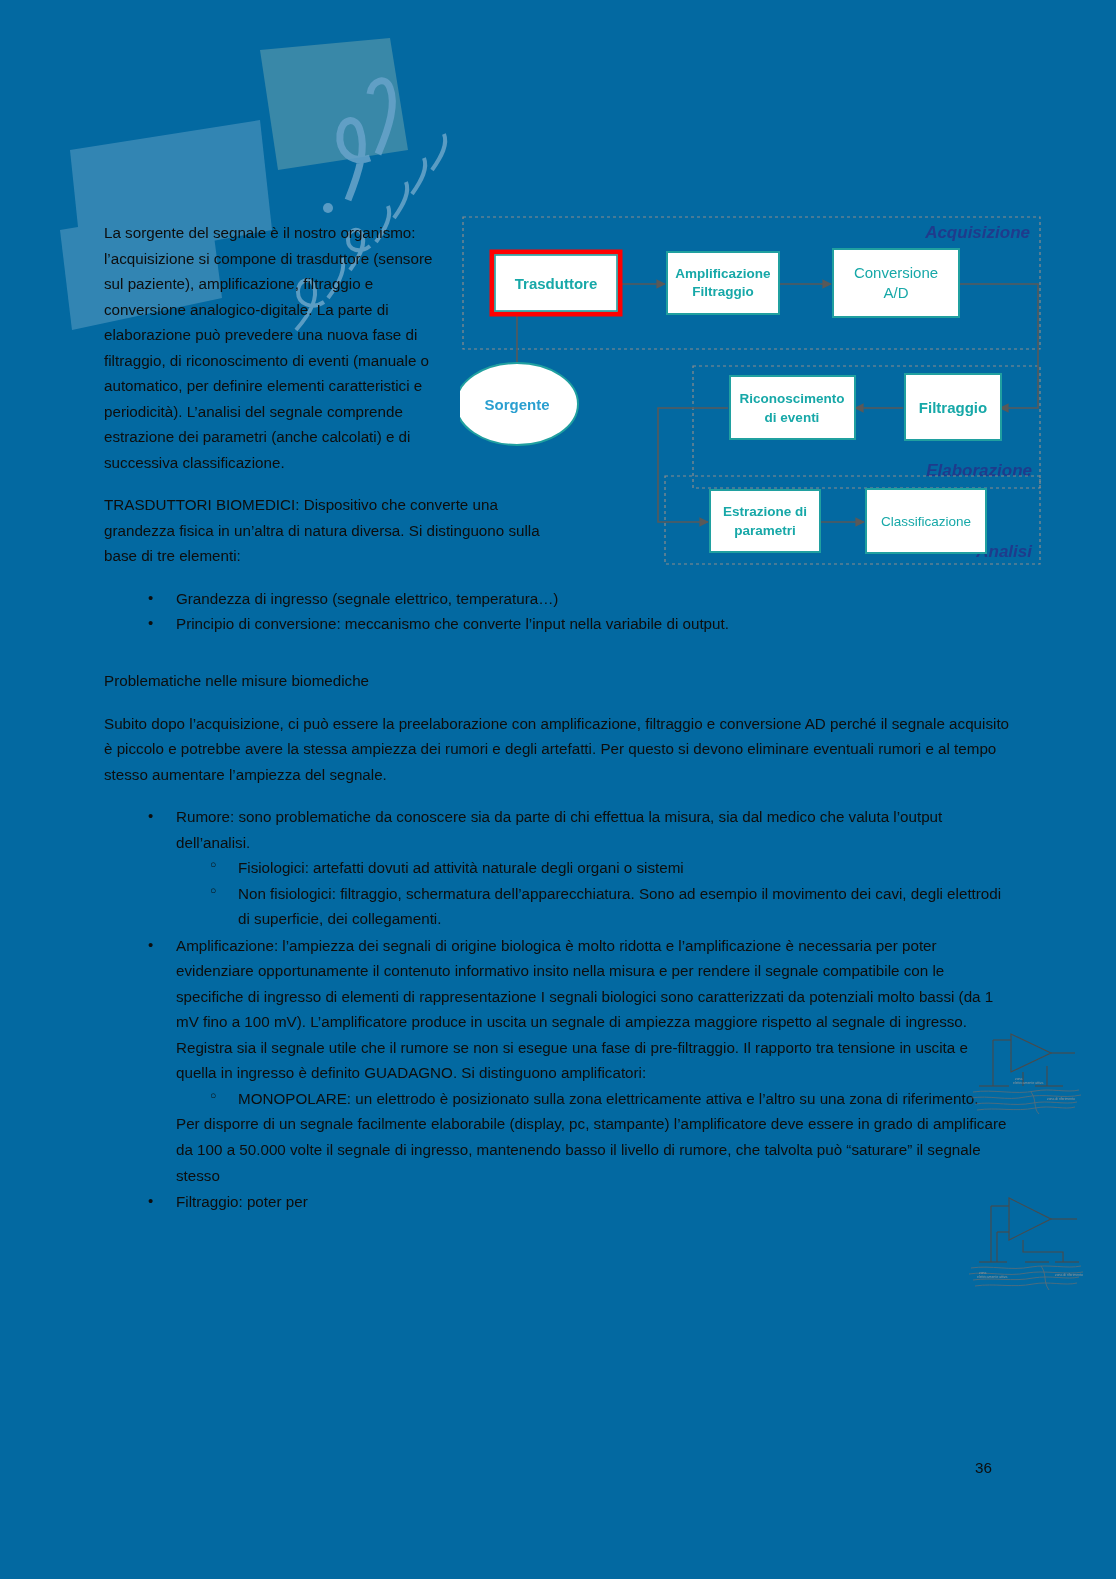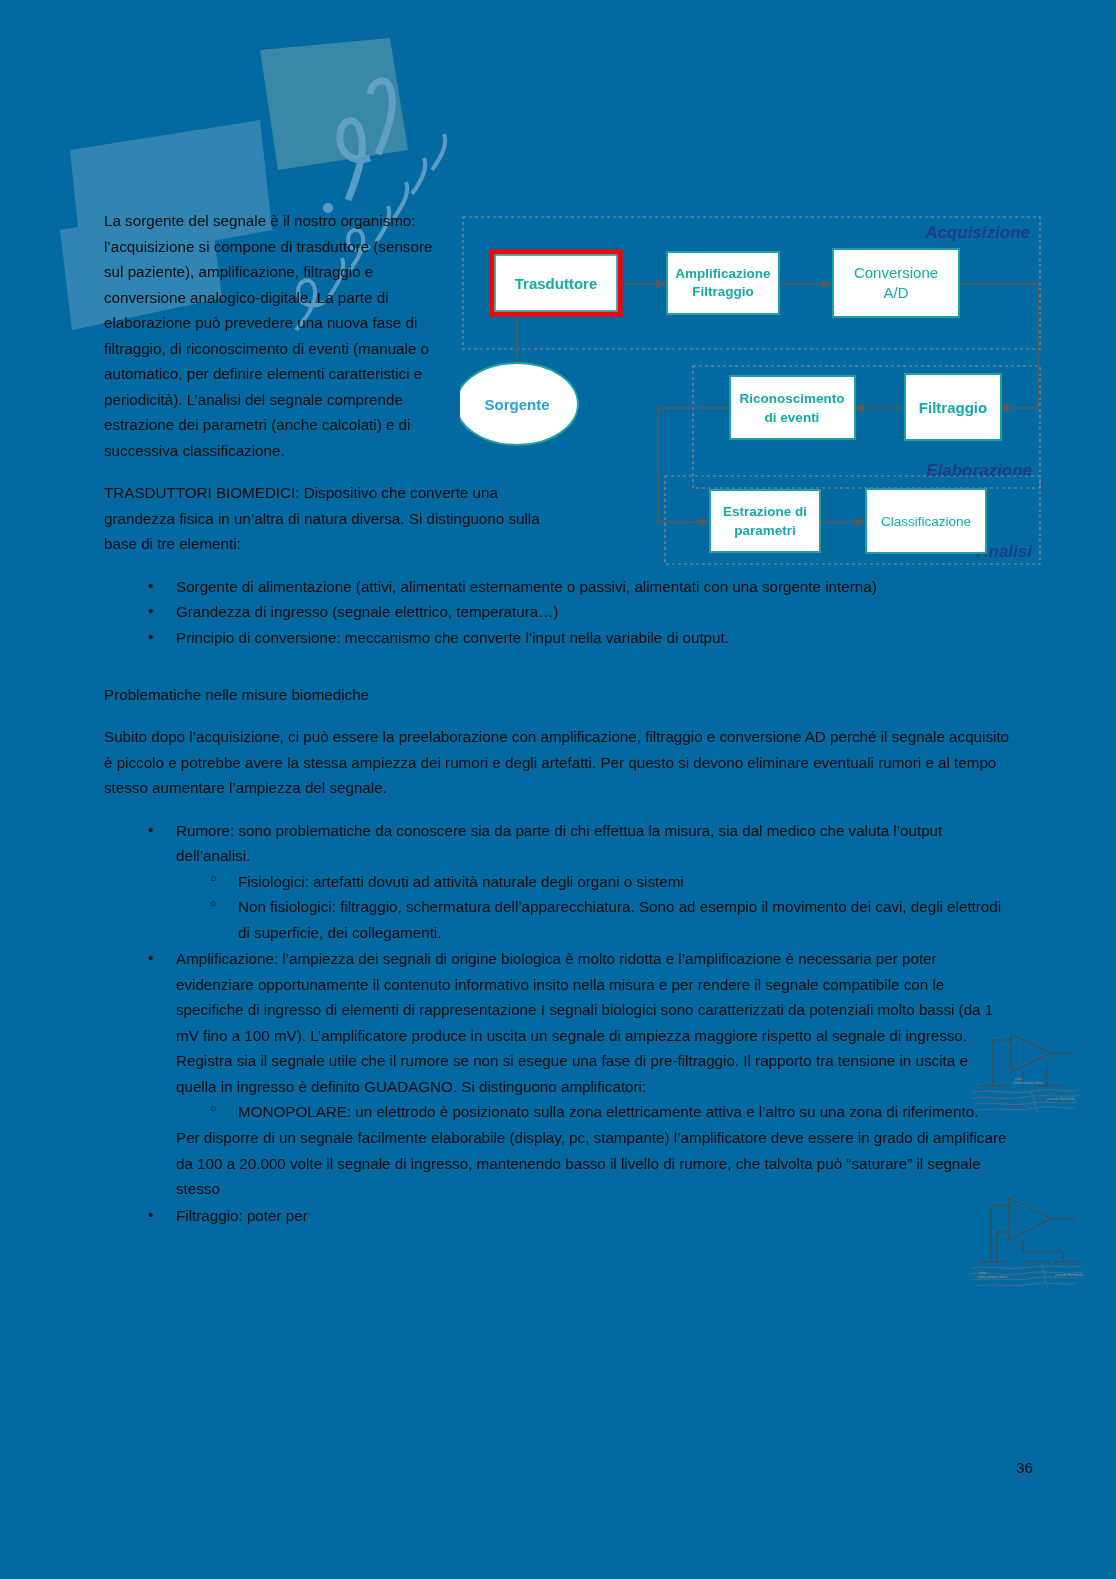--- a/index.html
+++ b/index.html
@@ -26,21 +26,21 @@
     width: 470px;
     height: 340px;
     pointer-events: none;
     opacity: 0.55;
   }
 
   
   .content {
     position: absolute;
     left: 104px;
-    top: 208px;
+    top: 220px;
     width: 908px;
     color: #0d0d0d;
     font-size: 15.2px;
     line-height: 1.68;
   }
   .para {
     margin: 0 0 17px 0;
     text-align: left;
   }
   .narrow {
@@ -81,21 +81,21 @@
     position: absolute;
     left: 34px;
     top: 1px;
     font-size: 10.5px;
   }
   .blockgap { height: 16px; }
 
   
   .page-number {
     position: absolute;
-    left: 1016px;
+    left: 975px;
     top: 1459px;
     font-size: 15.2px;
     color: #0d0d0d;
   }
 
   
   .diagram {
     position: absolute;
     left: 460px;
     top: 214px;
@@ -215,21 +215,20 @@
     </g>
   </svg>
 
   <div class="content">
 
     <p class="para narrow">La sorgente del segnale è il nostro organismo: l’acquisizione si compone di trasduttore (sensore sul paziente), amplificazione, filtraggio e conversione analogico-digitale. La parte di elaborazione può prevedere una nuova fase di filtraggio, di riconoscimento di eventi (manuale o automatico, per definire elementi caratteristici e periodicità). L’analisi del segnale comprende estrazione dei parametri (anche calcolati) e di successiva classificazione.</p>
 
     <p class="para narrow2">TRASDUTTORI BIOMEDICI: Dispositivo che converte una grandezza fisica in un’altra di natura diversa. Si distinguono sulla base di tre elementi:</p>
 
     <ul class="lvl1 tight">
-      <li>Sorgente di alimentazione (attivi, alimentati esternamente o passivi, alimentati con una sorgente interna)</li>
       <li>Grandezza di ingresso (segnale elettrico, temperatura…)</li>
       <li>Principio di conversione: meccanismo che converte l’input nella variabile di output.</li>
     </ul>
 
     <div class="blockgap"></div>
 
     <p class="para">Problematiche nelle misure biomediche</p>
 
     <p class="para">Subito dopo l’acquisizione, ci può essere la preelaborazione con amplificazione, filtraggio e conversione AD perché il segnale acquisito è piccolo e potrebbe avere la stessa ampiezza dei rumori e degli artefatti. Per questo si devono eliminare eventuali rumori e al tempo stesso aumentare l’ampiezza del segnale.</p>
 
@@ -239,21 +238,21 @@
         <ul class="lvl2">
           <li>Fisiologici: artefatti dovuti ad attività naturale degli organi o sistemi</li>
           <li>Non fisiologici: filtraggio, schermatura dell’apparecchiatura. Sono ad esempio il movimento dei cavi, degli elettrodi di superficie, dei collegamenti.</li>
         </ul>
       </li>
       <li>
         <span>Amplificazione: l’ampiezza dei segnali di origine biologica è molto ridotta e l’amplificazione è necessaria per poter evidenziare opportunamente il contenuto informativo insito nella misura e per rendere il segnale compatibile con le specifiche di ingresso di elementi di rappresentazione I segnali biologici sono caratterizzati da potenziali molto bassi (da 1 mV fino a 100 mV). L’amplificatore produce in uscita un segnale di ampiezza maggiore rispetto al segnale di ingresso. Registra sia il segnale utile che il rumore se non si esegue una fase di pre-filtraggio. Il rapporto tra tensione in uscita e quella in ingresso è definito GUADAGNO. Si distinguono amplificatori:</span>
         <ul class="lvl2">
           <li>MONOPOLARE: un elettrodo è posizionato sulla zona elettricamente attiva e l’altro su una zona di riferimento.</li>
         </ul>
-        <div>Per disporre di un segnale facilmente elaborabile (display, pc, stampante) l’amplificatore deve essere in grado di amplificare da 100 a 20.000 volte il segnale di ingresso, mantenendo basso il livello di rumore, che talvolta può “saturare” il segnale stesso</div>
+        <div>Per disporre di un segnale facilmente elaborabile (display, pc, stampante) l’amplificatore deve essere in grado di amplificare da 100 a 50.000 volte il segnale di ingresso, mantenendo basso il livello di rumore, che talvolta può “saturare” il segnale stesso</div>
       </li>
       <li>Filtraggio: poter per</li>
     </ul>
   </div>
 
   <svg class="sketch mono" viewBox="0 0 122 100">
     <g stroke="#4a4a4a" stroke-width="1.1" fill="none">
       <path d="M48,14 L48,52 L88,33 Z"></path>
       <path d="M88,33 L112,33"></path>
       <path d="M30,20 L48,20"></path>

